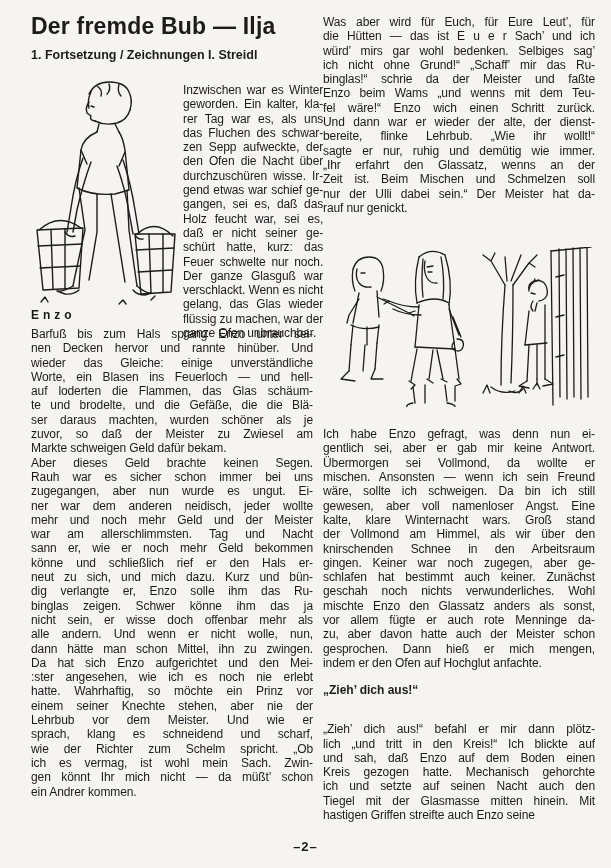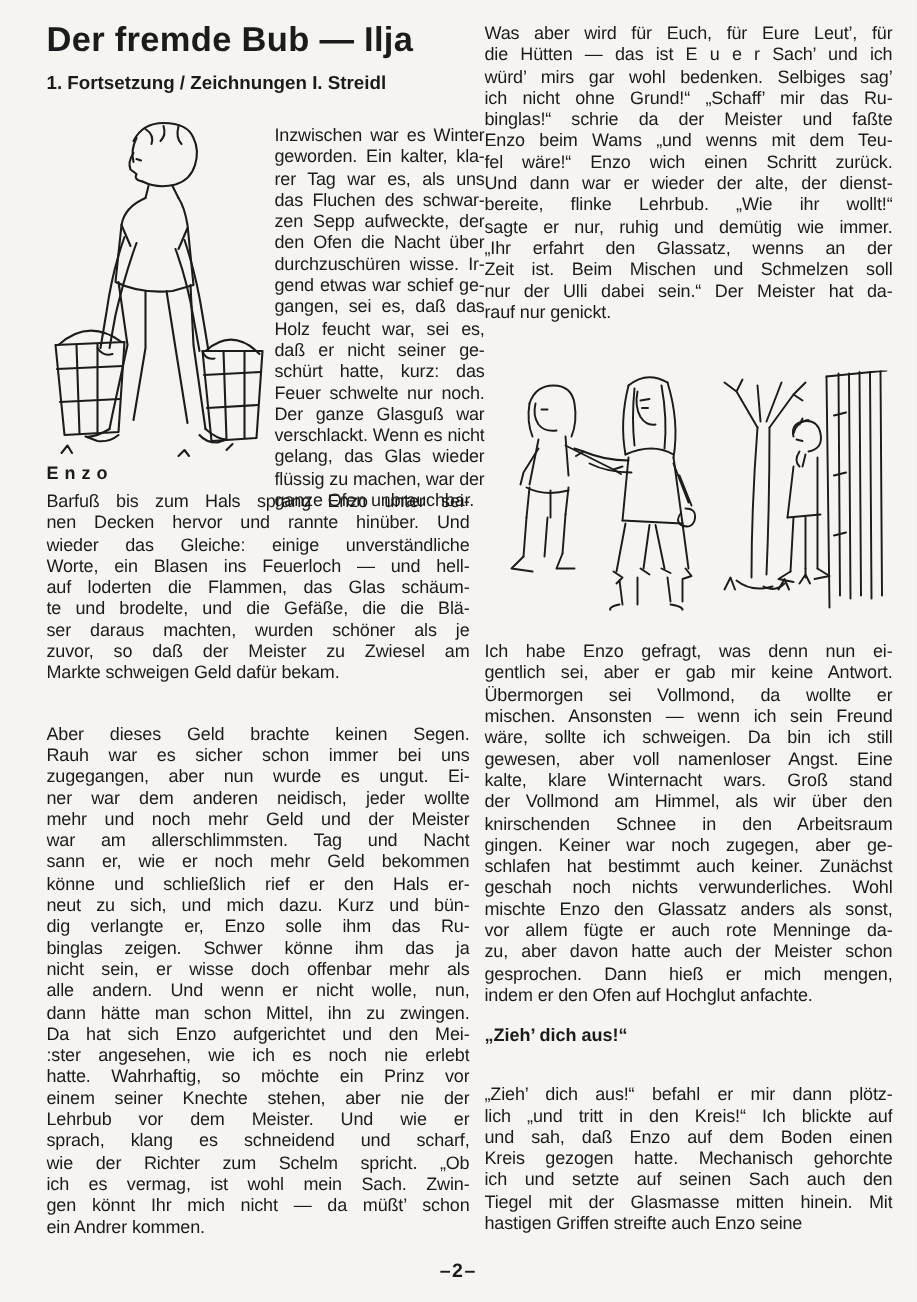--- a/index.html
+++ b/index.html
@@ -28,21 +28,21 @@
   .intro { flex:1 1 auto; padding-top:3px; font-size:10.3px; line-height:12.1px; letter-spacing:-0.2px; }
 
   .lines { font-size:12px; line-height:14.3px; letter-spacing:-0.1px; }
   .ln { text-align:justify; text-align-last:justify; white-space:nowrap; overflow:hidden; }
   .ln.last { text-align-last:auto; }
 
   .sechead { font-size:12px; font-weight:bold; }
   .sechead.spread { letter-spacing:4px; }
   .lc-head  { margin-top:-2px; }
   .lc-para2 { margin-top:5px; }
-  .lc-para3 { margin-top:26px; }
+  .lc-para3 { margin-top:0; }
 
   .illo2 { width:272px; height:160px; margin-top:32px; }
   .rc-para2 { margin-top:20px; }
   .rc-head  { margin-top:13px; }
   .rc-para3 { margin-top:25px; }
 
   .pagenum {
     position:absolute; left:0; top:839px; width:611px;
     text-align:center; font-size:13px; font-weight:bold; letter-spacing:1px;
   }
@@ -247,21 +247,21 @@
         <div class="ln">zu, aber davon hatte auch der Meister schon</div>
         <div class="ln">gesprochen. Dann hieß er mich mengen,</div>
         <div class="ln last">indem er den Ofen auf Hochglut anfachte.</div>
       </div>
     <div class="sechead rc-head">„Zieh’ dich aus!“</div>
     <div class="lines rc-para3">
         <div class="ln">„Zieh’ dich aus!“ befahl er mir dann plötz-</div>
         <div class="ln">lich „und tritt in den Kreis!“ Ich blickte auf</div>
         <div class="ln">und sah, daß Enzo auf dem Boden einen</div>
         <div class="ln">Kreis gezogen hatte. Mechanisch gehorchte</div>
-        <div class="ln">ich und setzte auf seinen Sach auch den</div>
+        <div class="ln">ich und setzte auf seinen Nacht auch den</div>
         <div class="ln">Tiegel mit der Glasmasse mitten hinein. Mit</div>
         <div class="ln last">hastigen Griffen streifte auch Enzo seine</div>
       </div>
   </div>
 
   <div class="pagenum">–2–</div>
 
 </div>
 
 </body></html>

